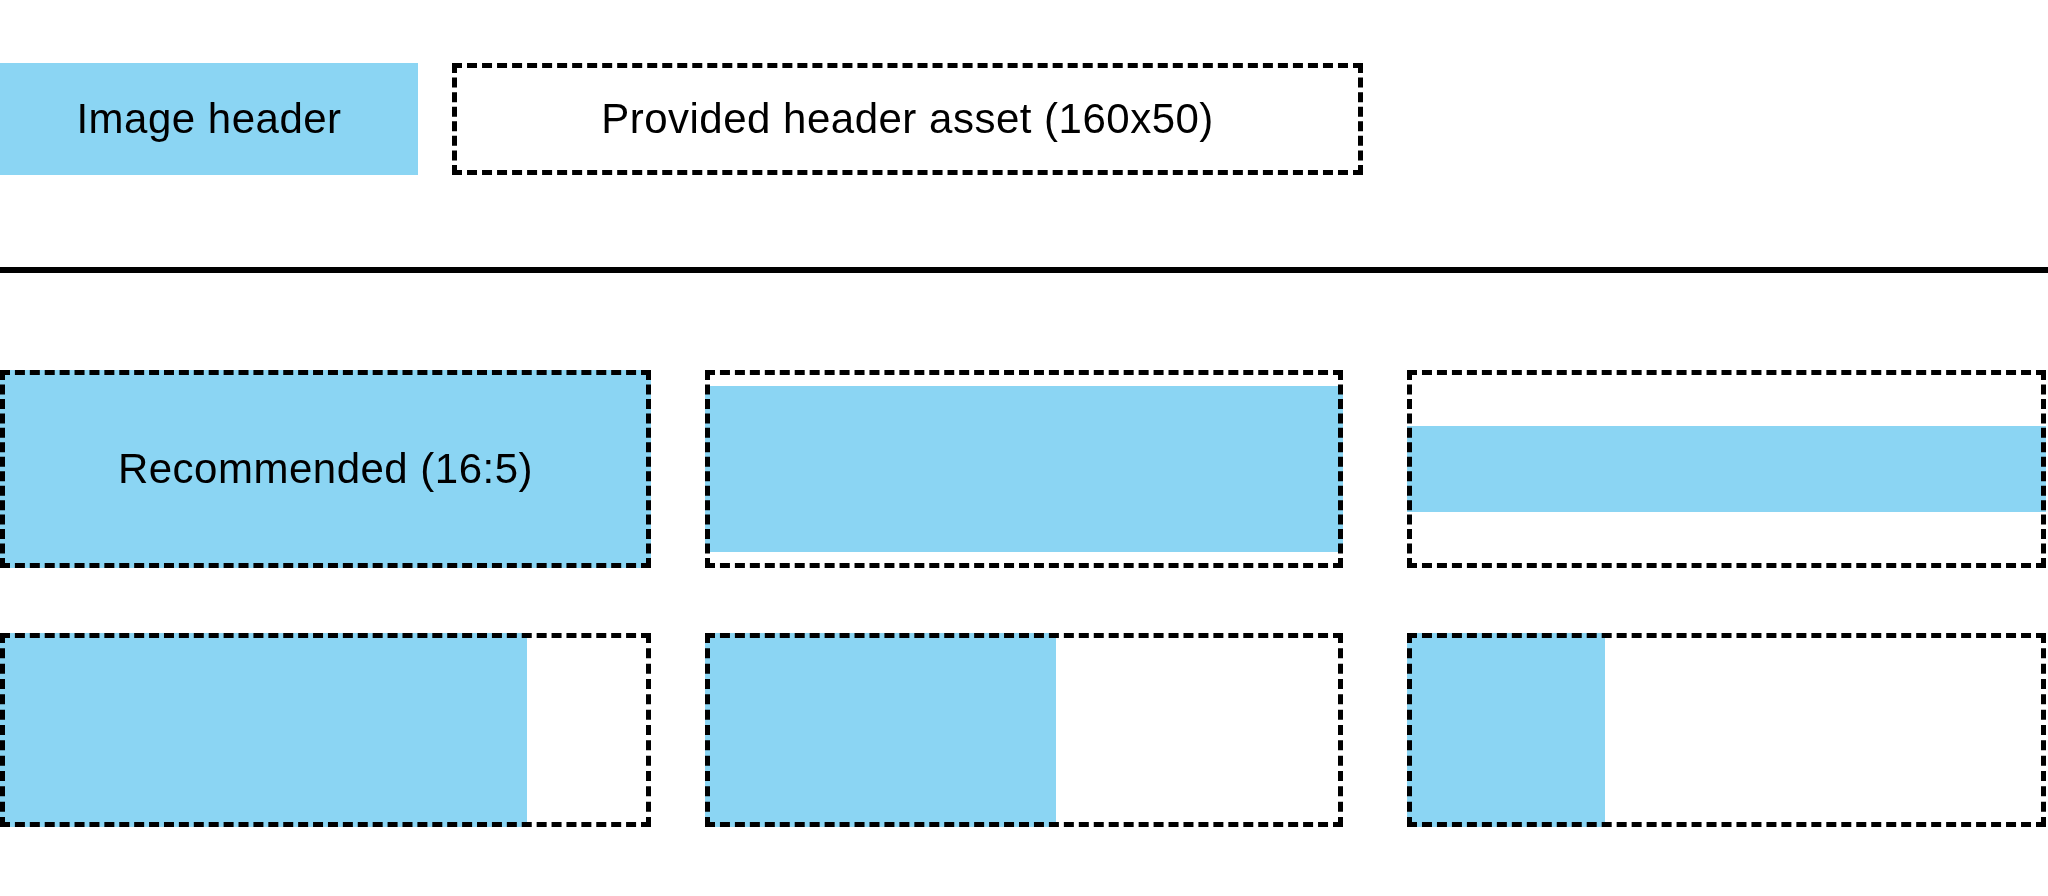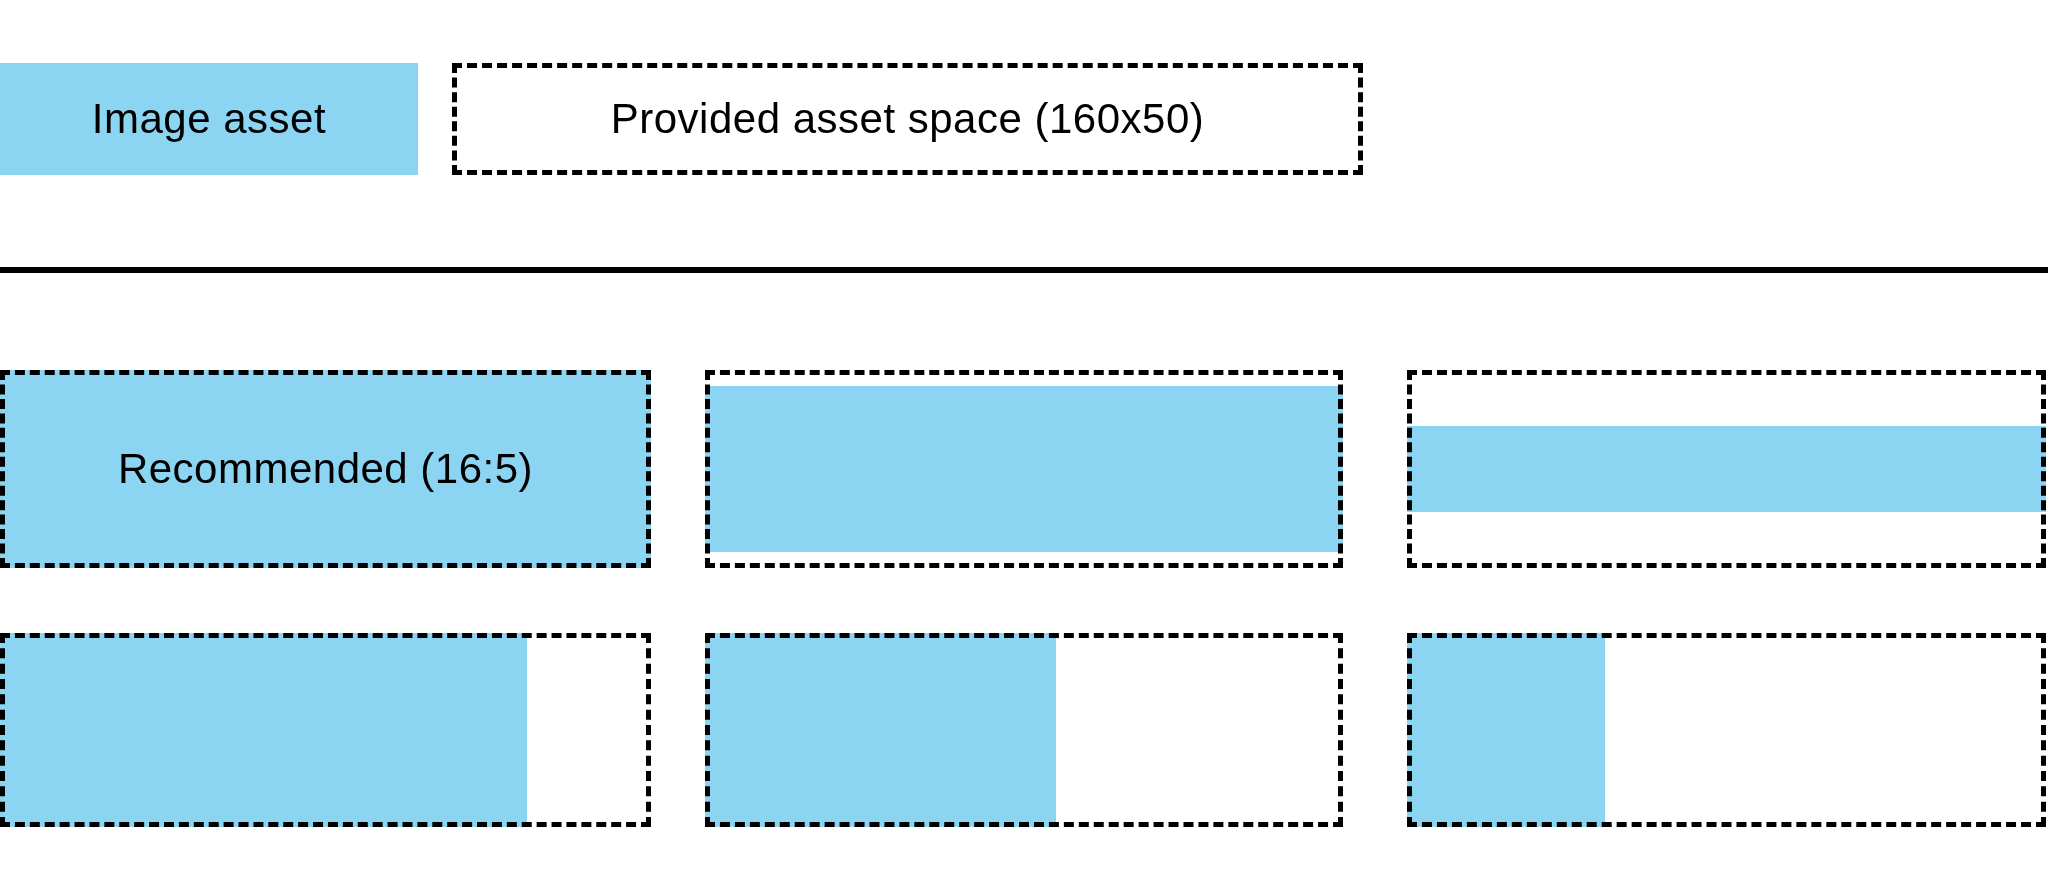--- a/index.html
+++ b/index.html
@@ -74,25 +74,25 @@
   .r1 { top: 370px; height: 198px; }
   .r2 { top: 633px; height: 194px; }
   .c1 { left: 0;      width: 651px; }
   .c2 { left: 705px;  width: 638px; }
   .c3 { left: 1407px; width: 639px; }
 </style>
 </head>
 <body>
 
 <div class="legend-swatch">
-  <span>Image asset</span>
+  <span>Image header</span>
 </div>
 
 <div class="legend-dashed">
-  <span>Provided asset space (160x50)</span>
+  <span>Provided header asset (160x50)</span>
 </div>
 
 <div class="divider"></div>
 
 <div class="cell r1 c1">
   <div class="cell-fill" style="width: 100%; height: 100%; left: 0px; top: 0px;"></div>
   <div class="cell-label">Recommended (16:5)</div>
 </div>
 
 <div class="cell r1 c2">

